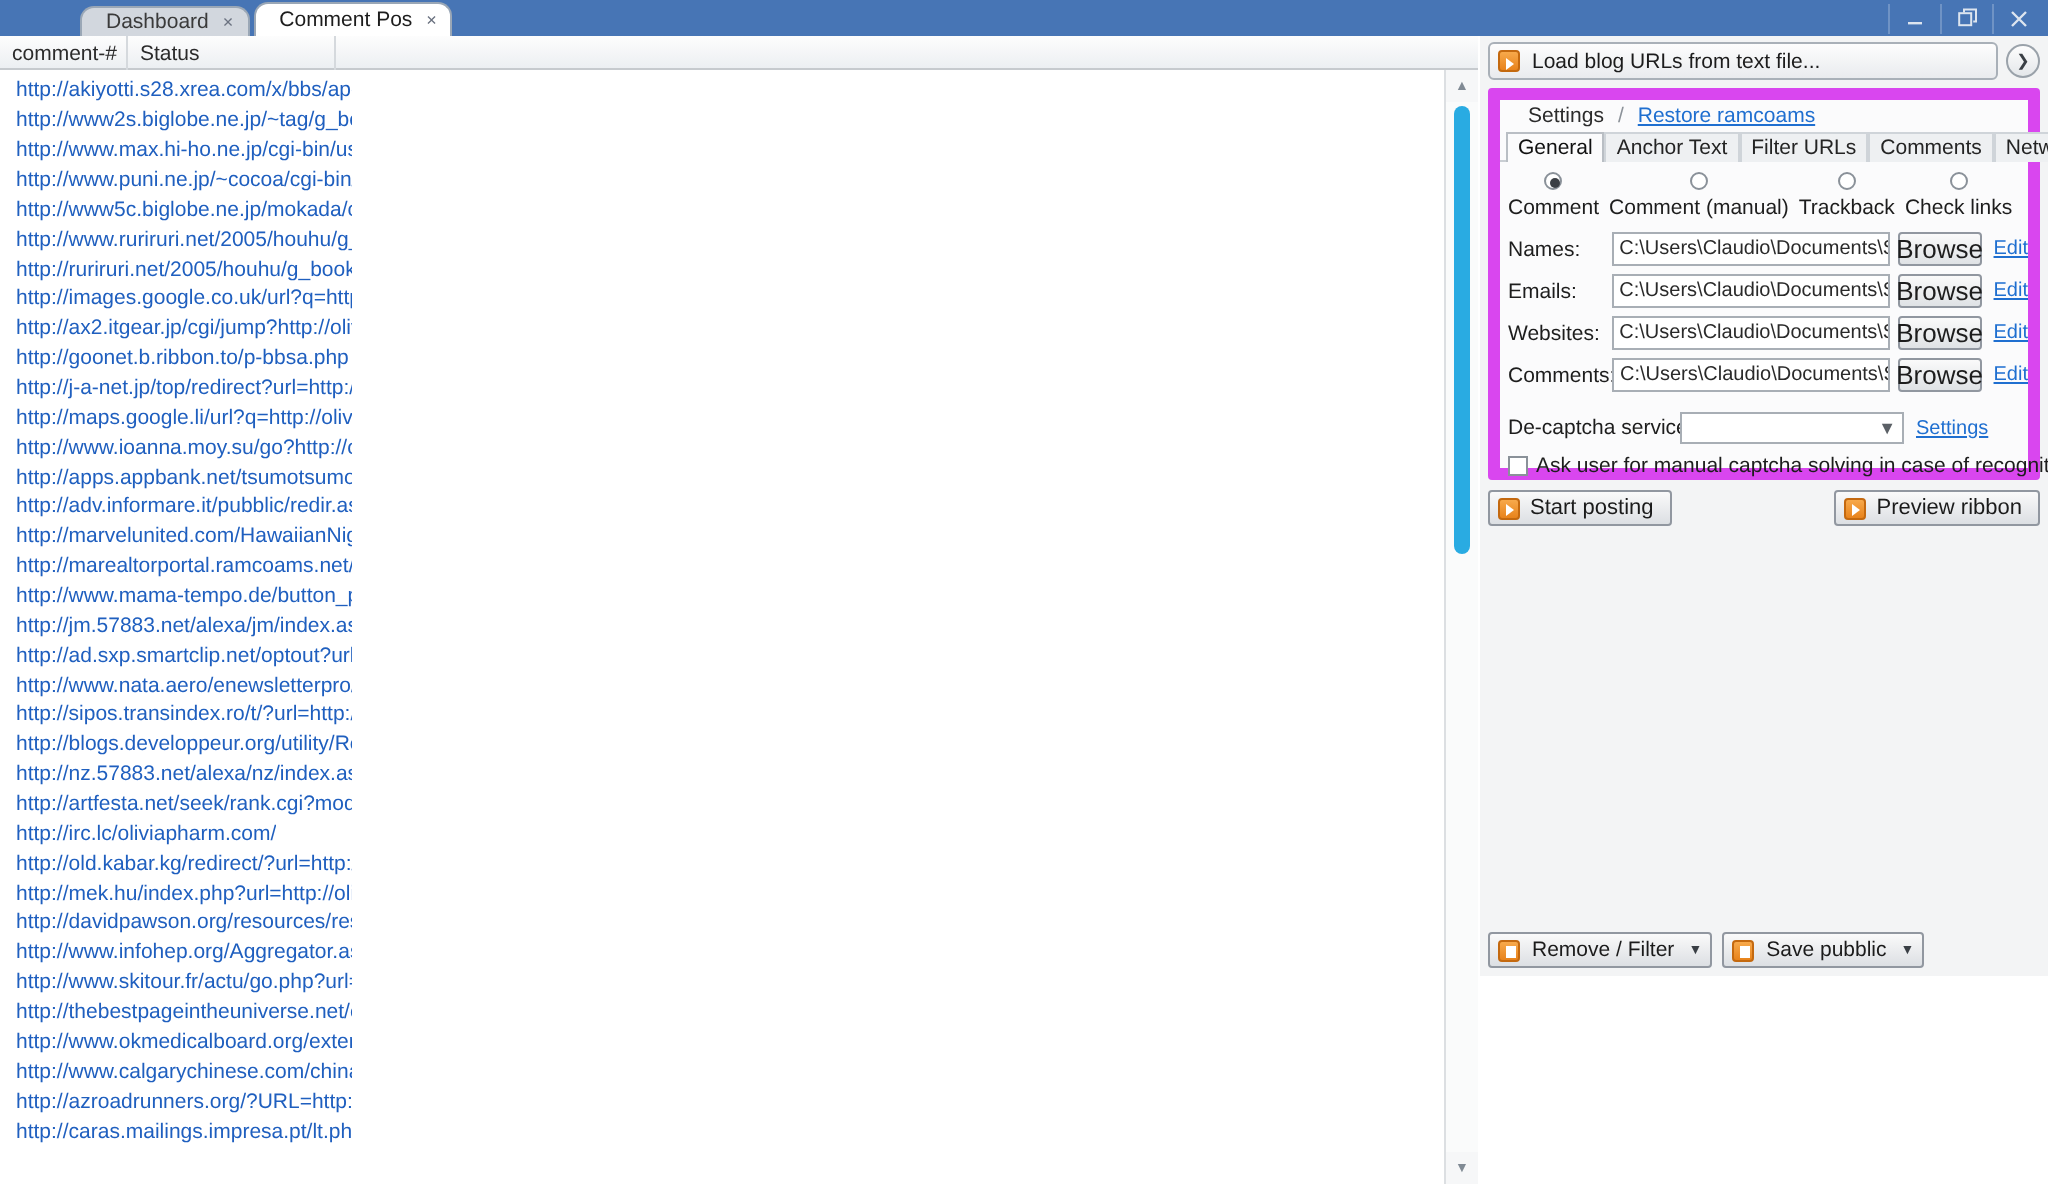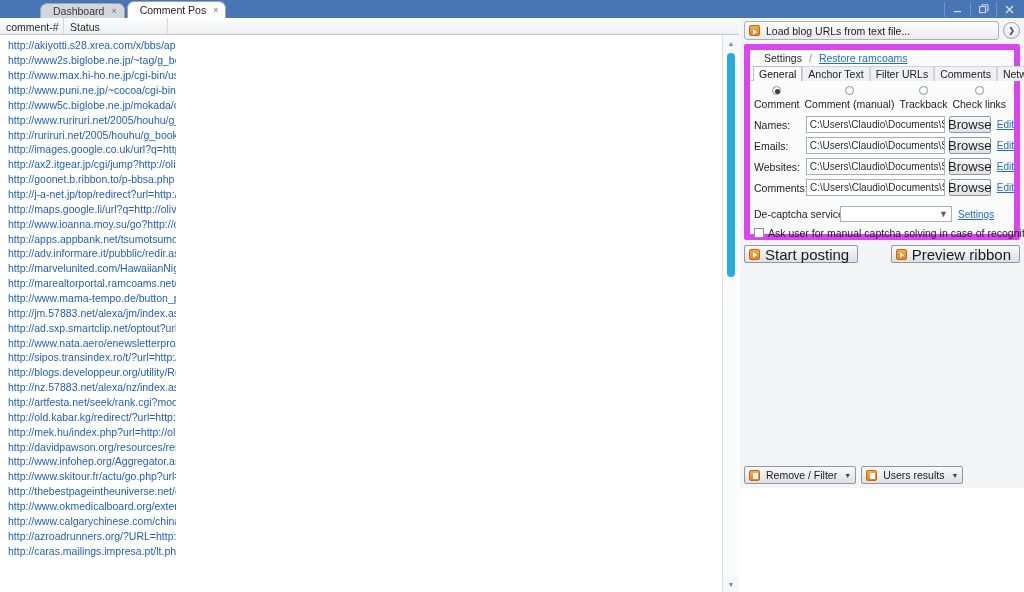--- a/index.html
+++ b/index.html
@@ -334,21 +334,21 @@
     display: flex; align-items: center;
     justify-content: space-between;
   }
   .btn-action {
     height: 18px;
     display: flex; align-items: center;
     padding: 0 8px 0 4px;
     background: linear-gradient(#fafafa, #dcdfe3);
     border: 1px solid #9197a0;
     border-radius: 2px;
-    font-size: 15px; color: #1b1b1b;
+    font-size: 11px; color: #1b1b1b;
     white-space: nowrap;
   }
   .btn-action .ic-orange { margin-right: 5px; }
 
   .bottom-row {
     position: absolute; left: 4px; bottom: 4px;
     display: flex; align-items: flex-start; gap: 5px;
   }
   .btn-split {
     height: 18px;
@@ -487,20 +487,23 @@
         <div class="url-row">
           <span class="url-text">http://blogs.developpeur.org/utility/Redirec</span>
         </div>
         <div class="url-row">
           <span class="url-text">http://nz.57883.net/alexa/nz/index.asp?dom</span>
         </div>
         <div class="url-row">
           <span class="url-text">http://artfesta.net/seek/rank.cgi?mode=link</span>
         </div>
         <div class="url-row">
+          <span class="url-text">http://irc.lc/oliviapharm.com/</span>
+        </div>
+        <div class="url-row">
           <span class="url-text">http://old.kabar.kg/redirect/?url=http://oliv</span>
         </div>
         <div class="url-row">
           <span class="url-text">http://mek.hu/index.php?url=http://oliviaph</span>
         </div>
         <div class="url-row">
           <span class="url-text">http://davidpawson.org/resources/resource/</span>
         </div>
         <div class="url-row">
           <span class="url-text">http://www.infohep.org/Aggregator.ashx?ur</span>
@@ -644,19 +647,19 @@
     </div>
 
     <div class="bottom-row">
       <div class="btn-split">
         <span class="ic-orange doc"></span>
         <span>Remove / Filter</span>
         <span class="caret">▼</span>
       </div>
       <div class="btn-split">
         <span class="ic-orange doc"></span>
-        <span>Users results</span>
+        <span>Save pubblic</span>
         <span class="caret">▼</span>
       </div>
     </div>
 
   </div>
 </div>
 
 </body></html>

